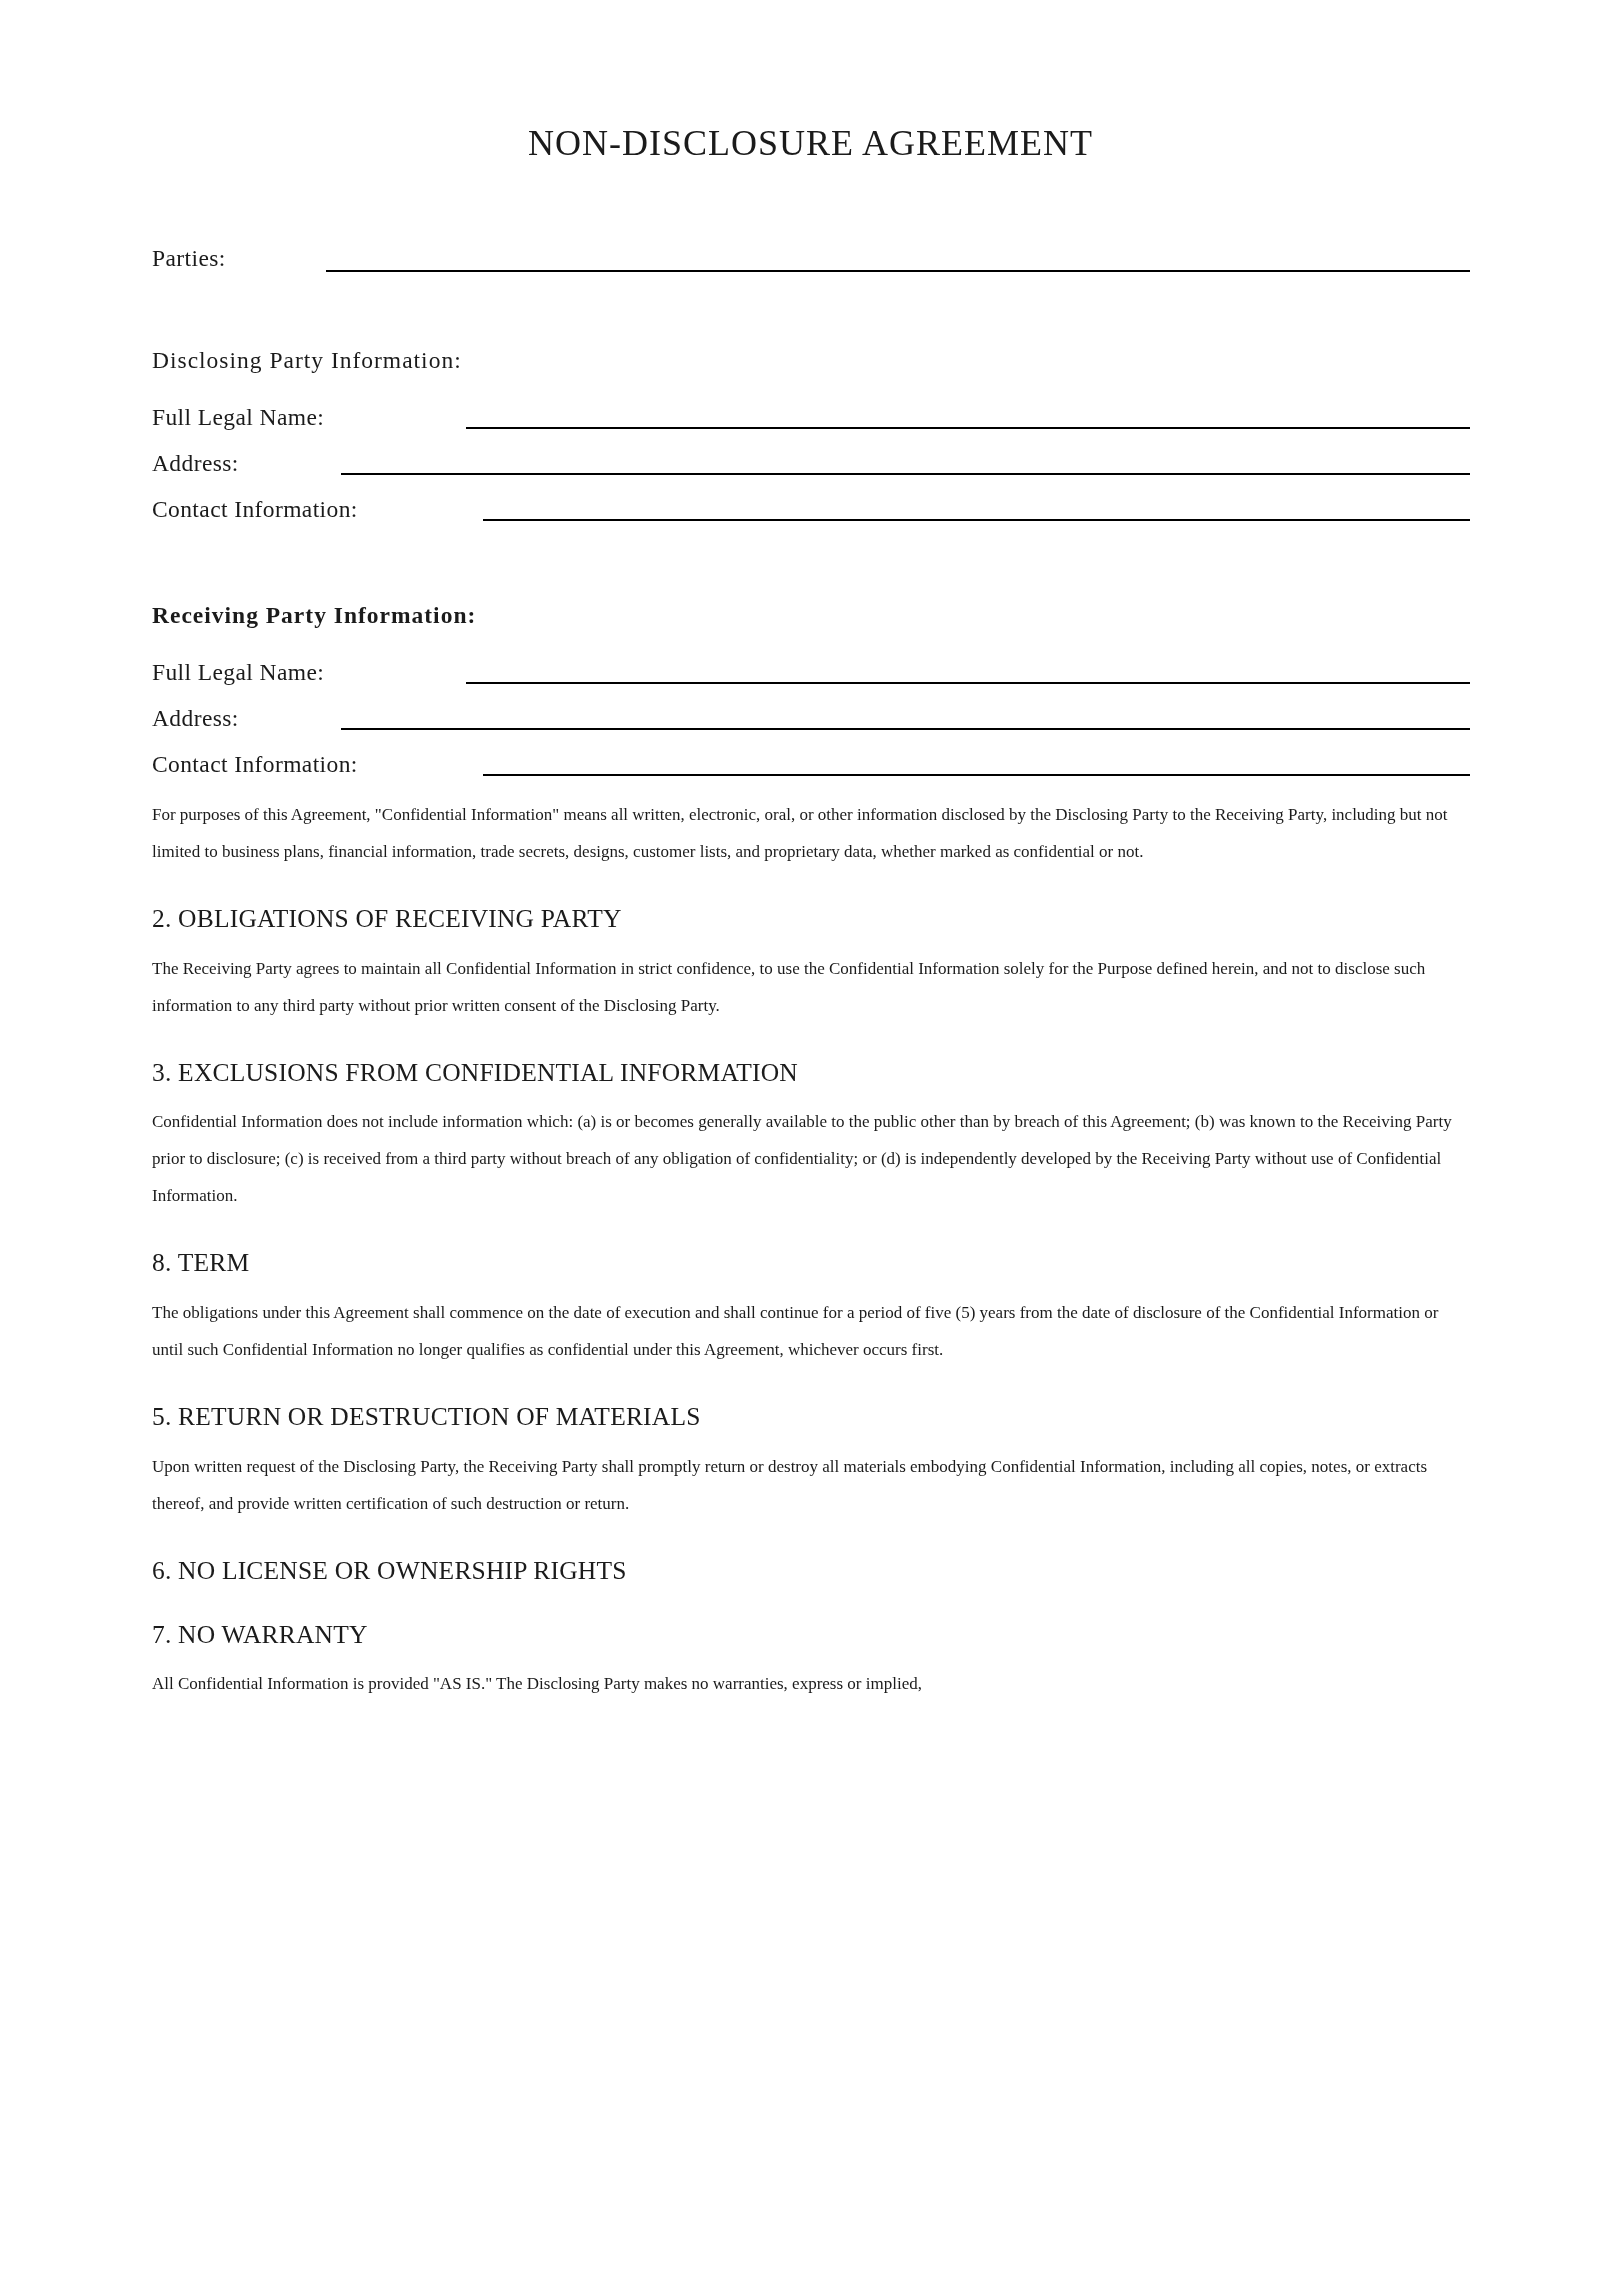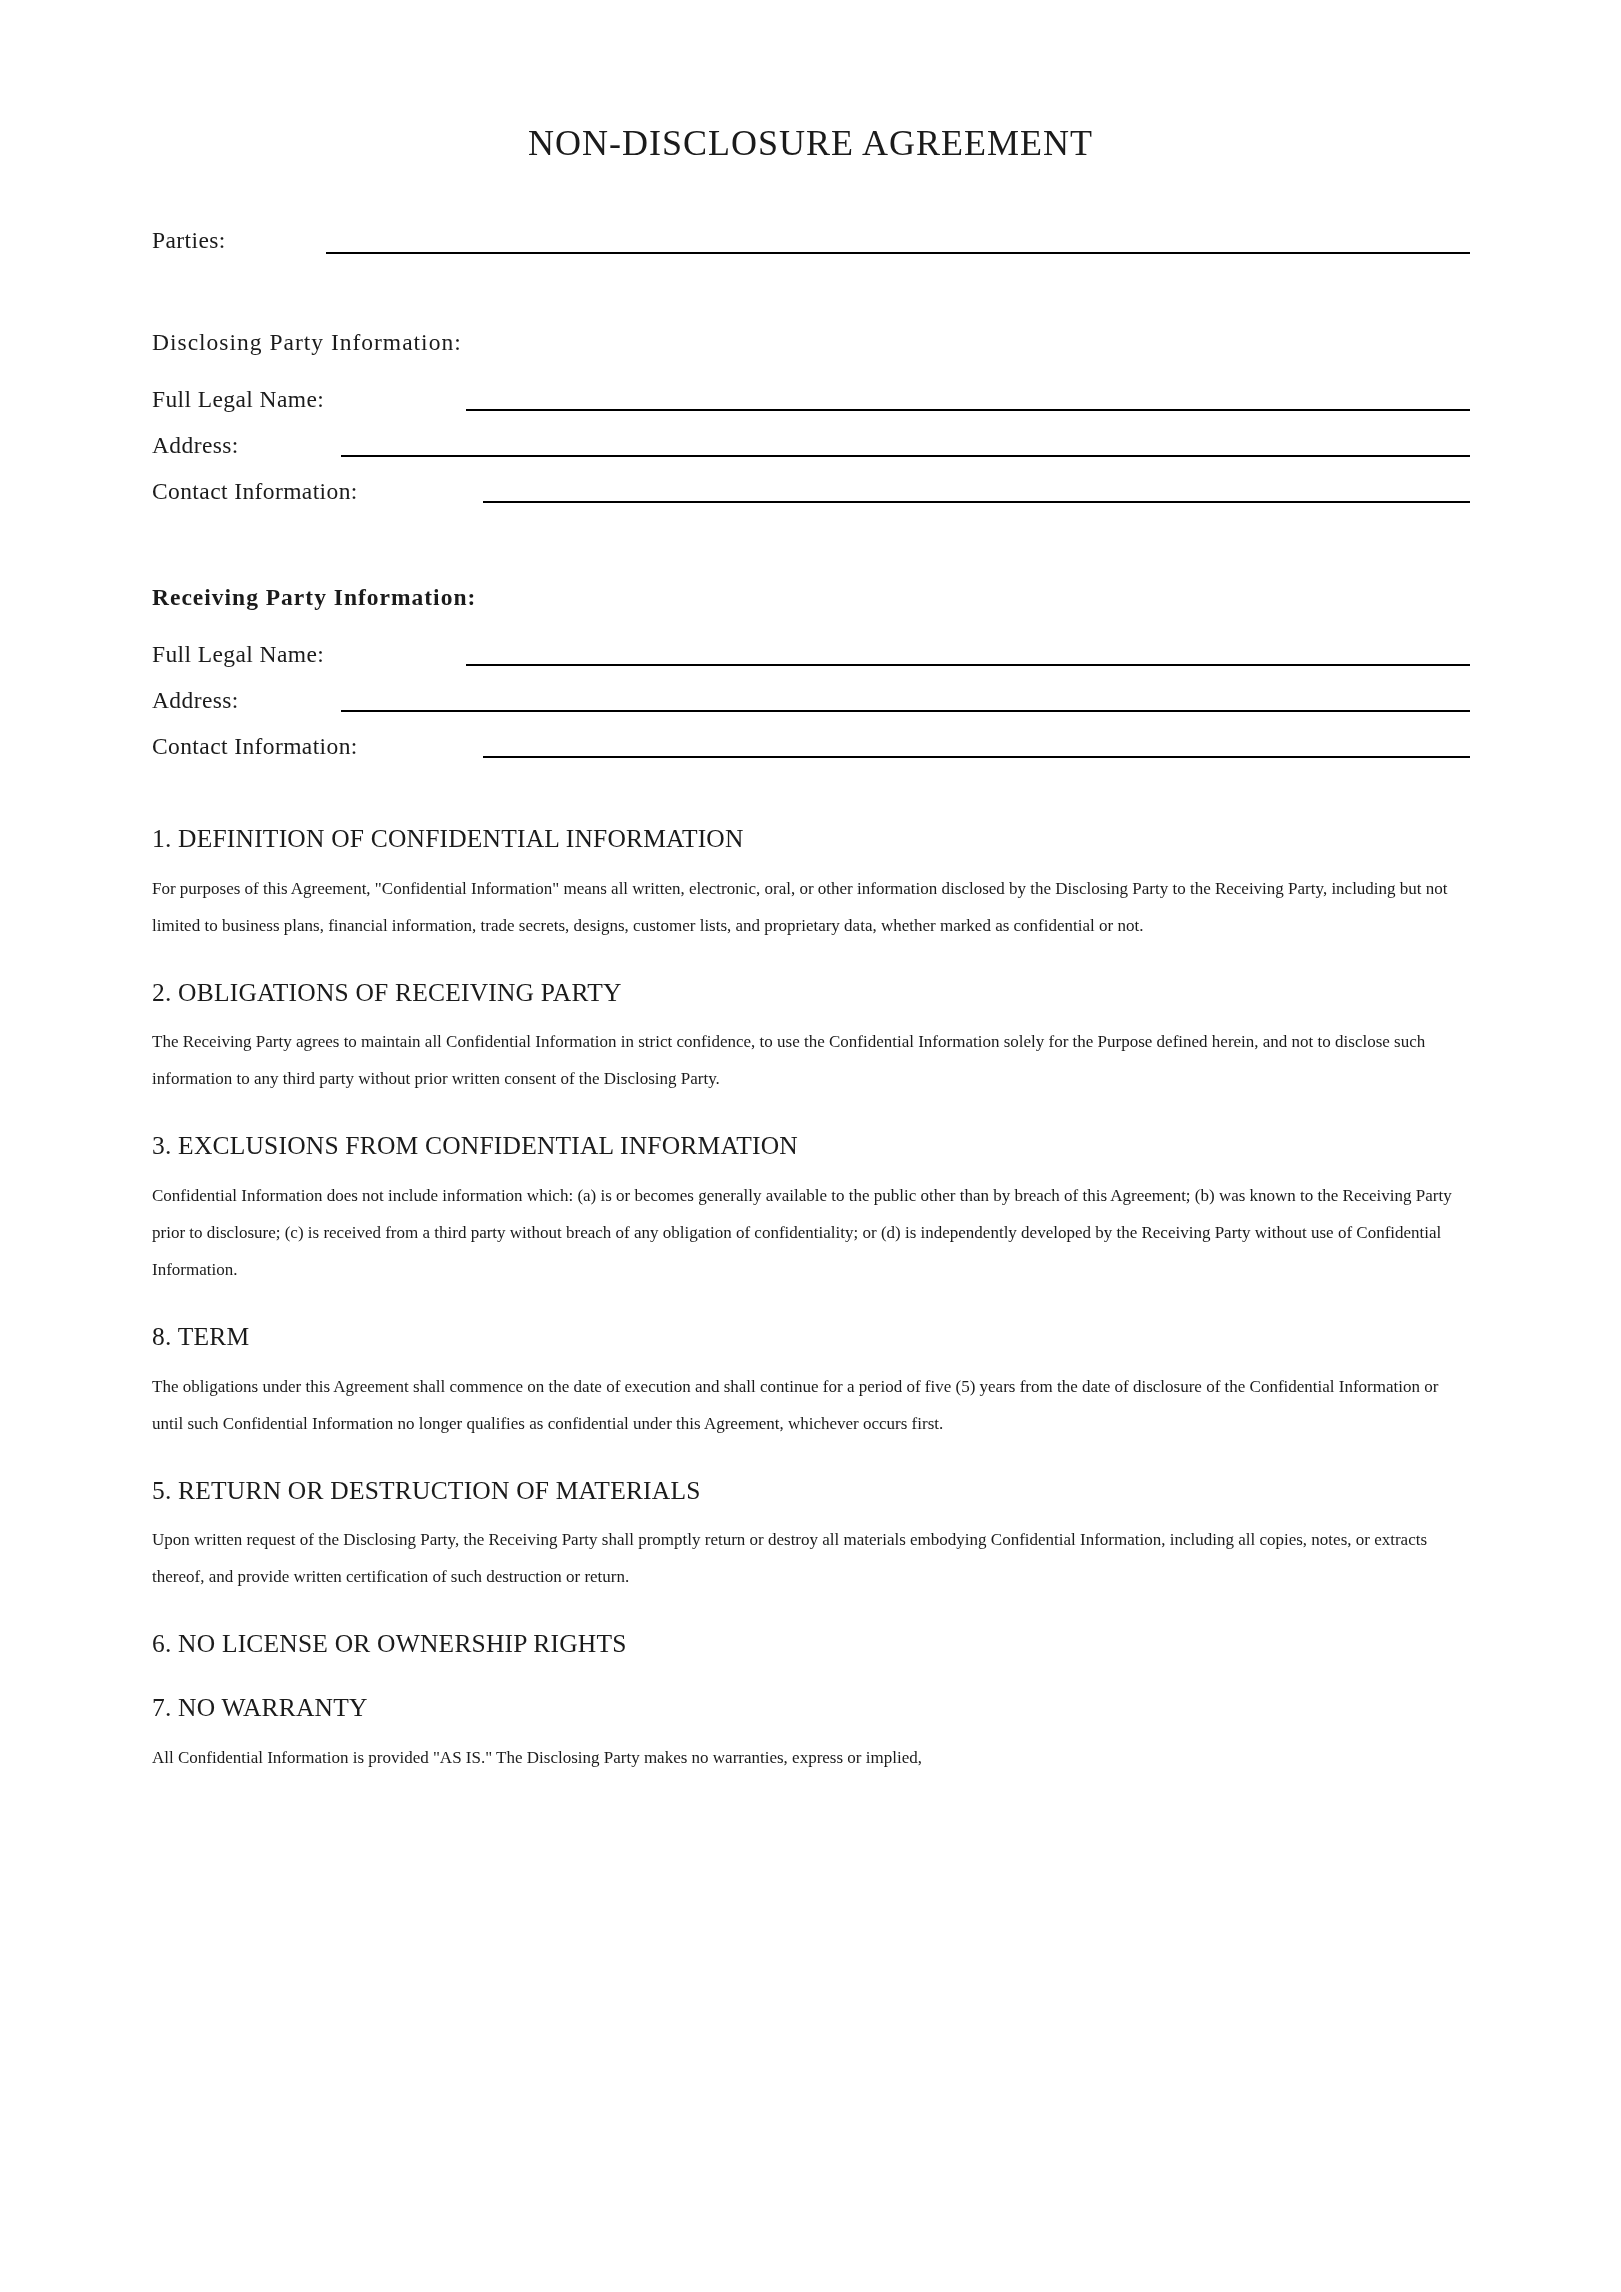--- a/index.html
+++ b/index.html
@@ -44,21 +44,21 @@
     letter-spacing: 0.4px;
     white-space: nowrap;
   }
   .fill {
     position: absolute;
     top: 23.5px;
     right: 0;
     height: 0;
     border-bottom: 2.9px solid #000000;
   }
-  .row-parties { margin-top: 62px; }
+  .row-parties { margin-top: 80px; }
   .row-parties .fill { left: 174px; top: 25.5px; }
   .fill-name    { left: 314px; }
   .fill-address { left: 189px; }
   .fill-contact { left: 331px; }
   .group-heading {
     font-size: 23.5px;
     line-height: 29px;
     letter-spacing: 1px;
     white-space: nowrap;
   }
@@ -127,21 +127,20 @@
       </div>
       <div class="form-row">
         <span class="lbl">Contact Information:</span>
         <span class="fill fill-contact"></span>
       </div>
     </div>
 
     <div class="sections">
 
       <section class="section">
-        <h2>1. DEFINITION OF CONFIDENTIAL INFORMATION</h2>
         <p>For purposes of this Agreement, "Confidential Information" means all written, electronic, oral, or other information disclosed by the Disclosing Party to the Receiving Party, including but not limited to business plans, financial information, trade secrets, designs, customer lists, and proprietary data, whether marked as confidential or not.</p>
       </section>
 
       <section class="section">
         <h2>2. OBLIGATIONS OF RECEIVING PARTY</h2>
         <p>The Receiving Party agrees to maintain all Confidential Information in strict confidence, to use the Confidential Information solely for the Purpose defined herein, and not to disclose such information to any third party without prior written consent of the Disclosing Party.</p>
       </section>
 
       <section class="section">
         <h2>3. EXCLUSIONS FROM CONFIDENTIAL INFORMATION</h2>

